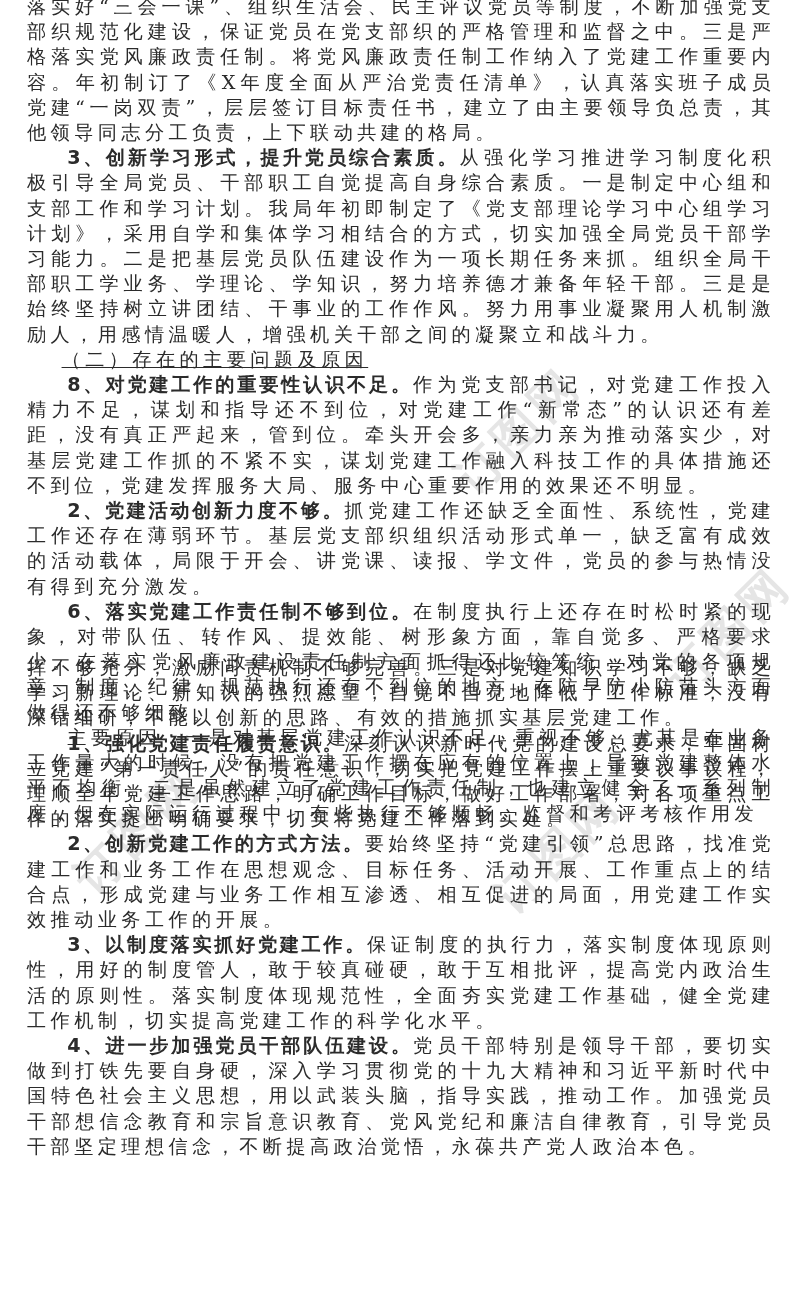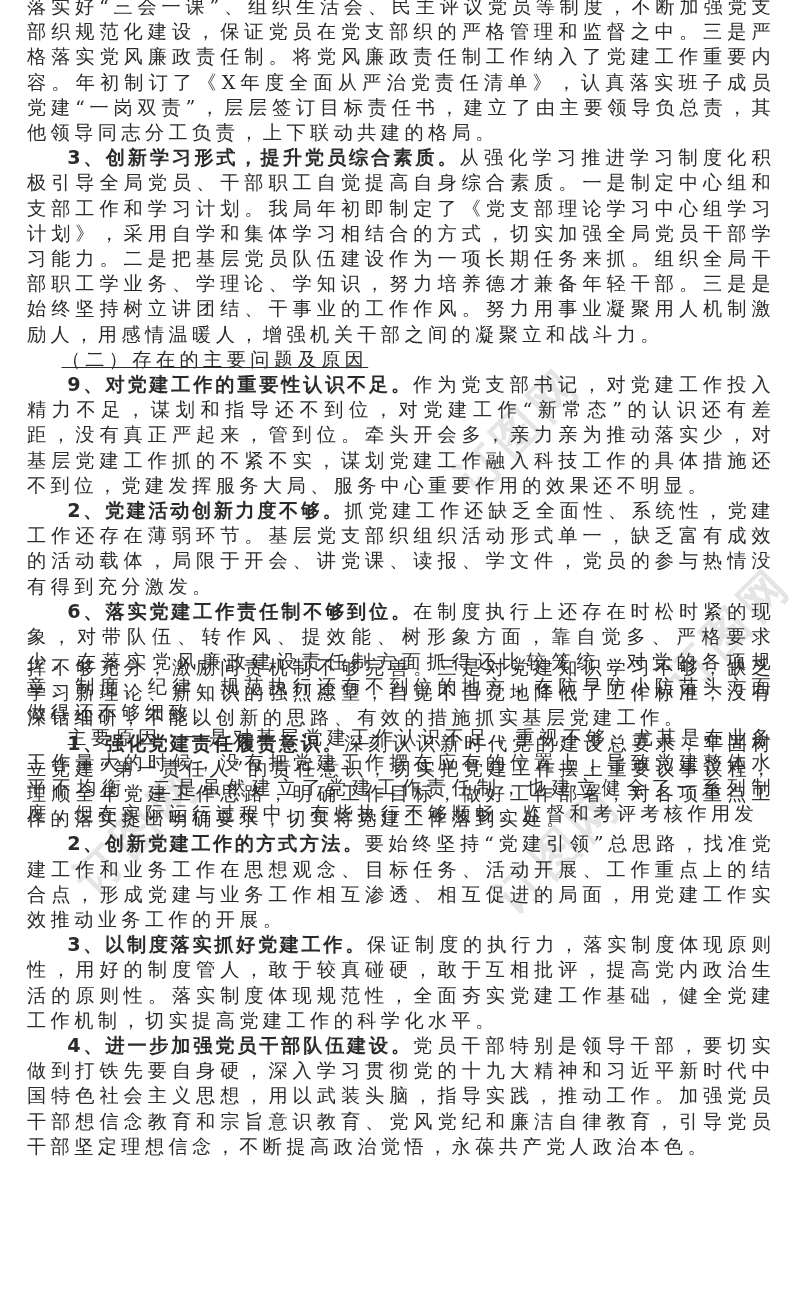--- a/index.html
+++ b/index.html
@@ -64,21 +64,21 @@
 <div class="watermark wm3">订图网</div>
 <div class="watermark wm4">订图网</div>
 
 <div class="page page-1 line-block">
   <p>落实好“三会一课”、组织生活会、民主评议党员等制度，不断加强党支部织规范化建设，保证党员在党支部织的严格管理和监督之中。三是严格落实党风廉政责任制。将党风廉政责任制工作纳入了党建工作重要内容。年初制订了《X年度全面从严治党责任清单》，认真落实班子成员党建“一岗双责”，层层签订目标责任书，建立了由主要领导负总责，其他领导同志分工负责，上下联动共建的格局。</p>
 
   <p class="indent"><span class="lead">3、创新学习形式，提升党员综合素质。</span><span>从强化学习推进学习制度化积极引导全局党员、干部职工自觉提高自身综合素质。一是制定中心组和支部工作和学习计划。我局年初即制定了《党支部理论学习中心组学习计划》，采用自学和集体学习相结合的方式，切实加强全局党员干部学习能力。二是把基层党员队伍建设作为一项长期任务来抓。组织全局干部职工学业务、学理论、学知识，努力培养德才兼备年轻干部。三是是始终坚持树立讲团结、干事业的工作作风。努力用事业凝聚用人机制激励人，用感情温暖人，增强机关干部之间的凝聚立和战斗力。</span></p>
 
   <p class="heading-2">（二）存在的主要问题及原因</p>
 
-  <p class="indent"><span class="lead">9、对党建工作的重要性认识不足。</span><span>作为党支部书记，对党建工作投入精力不足，谋划和指导还不到位，对党建工作“新常态”的认识还有差距，没有真正严起来，管到位。牵头开会多，亲力亲为推动落实少，对基层党建工作抓的不紧不实，谋划党建工作融入科技工作的具体措施还不到位，党建发挥服务大局、服务中心重要作用的效果还不明显。</span></p>
+  <p class="indent"><span class="lead">8、对党建工作的重要性认识不足。</span><span>作为党支部书记，对党建工作投入精力不足，谋划和指导还不到位，对党建工作“新常态”的认识还有差距，没有真正严起来，管到位。牵头开会多，亲力亲为推动落实少，对基层党建工作抓的不紧不实，谋划党建工作融入科技工作的具体措施还不到位，党建发挥服务大局、服务中心重要作用的效果还不明显。</span></p>
 
   <p class="indent"><span class="lead">2、党建活动创新力度不够。</span><span>抓党建工作还缺乏全面性、系统性，党建工作还存在薄弱环节。基层党支部织组织活动形式单一，缺乏富有成效的活动载体，局限于开会、讲党课、读报、学文件，党员的参与热情没有得到充分激发。</span></p>
 
   <p class="indent"><span class="lead">6、落实党建工作责任制不够到位。</span><span>在制度执行上还存在时松时紧的现象，对带队伍、转作风、提效能、树形象方面，靠自觉多、严格要求少。在落实党风廉政建设责任制方面抓得还比较笼统，对党的各项规章、制度、纪律、规范执行还有不到位的地方，在防早防小防苗头方面做得还不够细致。</span></p>
 
   <p class="indent">主要原因：一是对基层党建工作认识不足，重视不够。尤其是在业务工作量大的时候，没有把党建工作摆在应有的位置上，导致党建整体水平不均衡。二是虽然建立了党建工作责任制，也建立健全了一系列制度，但在实际运行过程中，有些执行不够顺畅。监督和考评考核作用发</p>
 </div>
 
 <div class="page page-2 line-block">
   <p>挥不够充分，激励问责机制不够完善。三是对党建知识学习不够，缺乏学习新理论、新知识的强烈愿望，自觉不自觉地降低了工作标准，没有深钻细研，不能以创新的思路、有效的措施抓实基层党建工作。</p>

